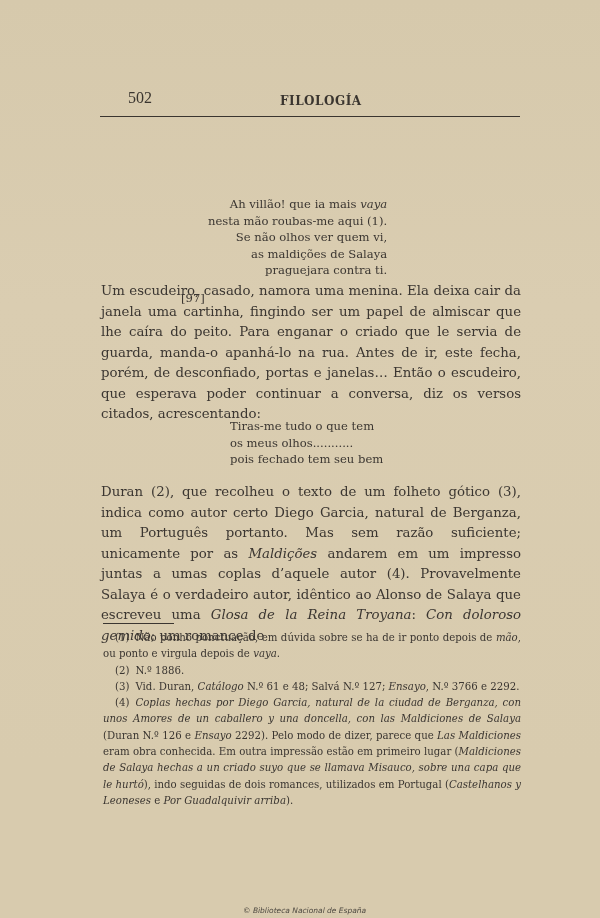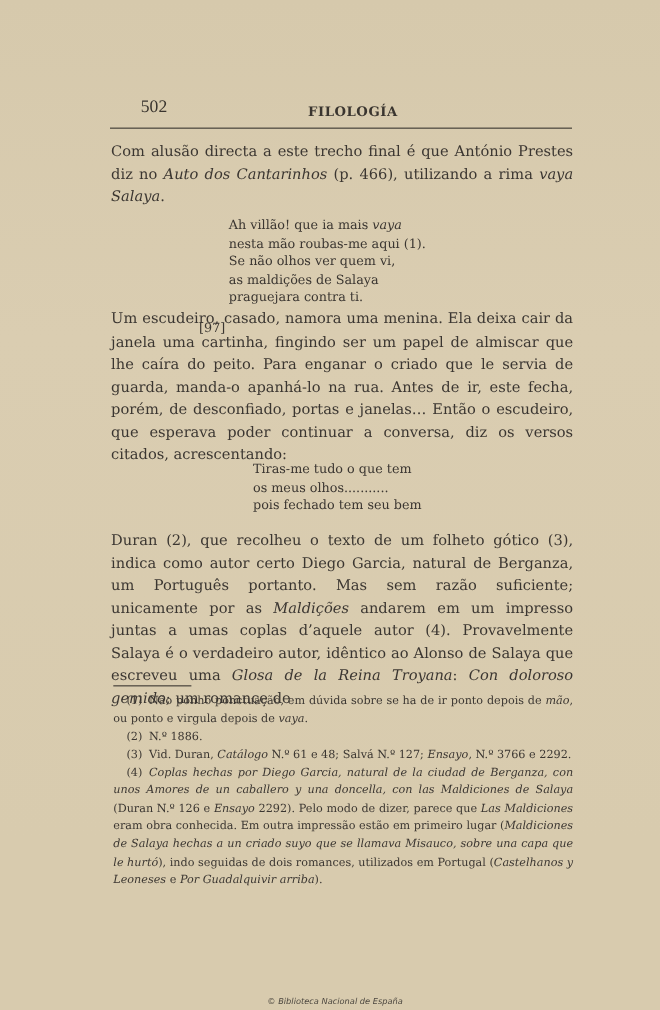--- a/index.html
+++ b/index.html
@@ -33,21 +33,21 @@
     position: absolute; left: 101px; width: 420px;
     font-size: 13.3px; line-height: 20.5px; text-align: justify;
     color: #3b3631;
   }
   .p1 { top: 129px; }
   .p2 { top: 281px; }
   .p3 { top: 482px; }
   .verse {
     position: absolute; font-size: 11.6px; line-height: 16.6px; color: #3b3631;
   }
-  .verse1 { left: 208px; top: 196px; }
+  .verse1 { left: 208px; top: 196px; text-align: right; }
   .verse2 { left: 230px; top: 418px; }
   .verse-line { white-space: nowrap; position: relative; }
   .verse-ref { position: absolute; left: -27px; margin-top: 44px; }
   .footnote-rule {
     position: absolute; left: 103px; top: 623px; width: 71px; height: 0;
     border-top: 1px solid #3b3631;
   }
   .footnotes {
     position: absolute; left: 103px; top: 630px; width: 418px;
     font-size: 10.2px; line-height: 16.3px; text-align: justify; color: #3b3631;
@@ -65,23 +65,20 @@
 <body>
 
 <div class="page">
 
   <div class="header">
     <span class="page-num">502</span>
     <span class="running-title">FILOLOGÍA</span>
   </div>
   <div class="header-rule"></div>
 
-  <p class="body-text p1">
-    <span>Com alusão directa a este trecho final é que António Prestes diz no </span><i>Auto dos Cantarinhos</i><span> (p. 466), utilizando a rima </span><i>vaya Salaya</i><span>.</span>
-  </p>
 
   <div class="verse verse1">
     <div class="verse-line"><span>Ah villão! que ia mais </span><i>vaya</i></div>
     <div class="verse-line"><span>nesta mão roubas-me aqui (1).</span></div>
     <div class="verse-line"><span>Se não olhos ver quem vi,</span></div>
     <div class="verse-line"><span class="verse-ref">[97]</span><span>as maldições de Salaya</span></div>
     <div class="verse-line"><span>praguejara contra ti.</span></div>
   </div>
 
   <p class="body-text p2">Um escudeiro, casado, namora uma menina. Ela deixa cair da janela uma cartinha, fingindo ser um papel de almiscar que lhe caíra do peito. Para enganar o criado que le servia de guarda, manda-o apanhá-lo na rua. Antes de ir, este fecha, porém, de desconfiado, portas e janelas… Então o escudeiro, que esperava poder continuar a conversa, diz os versos citados, acrescentando:</p>

